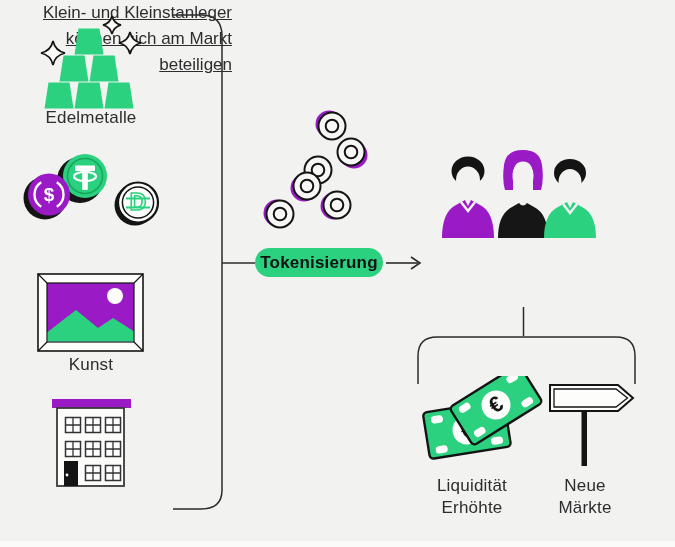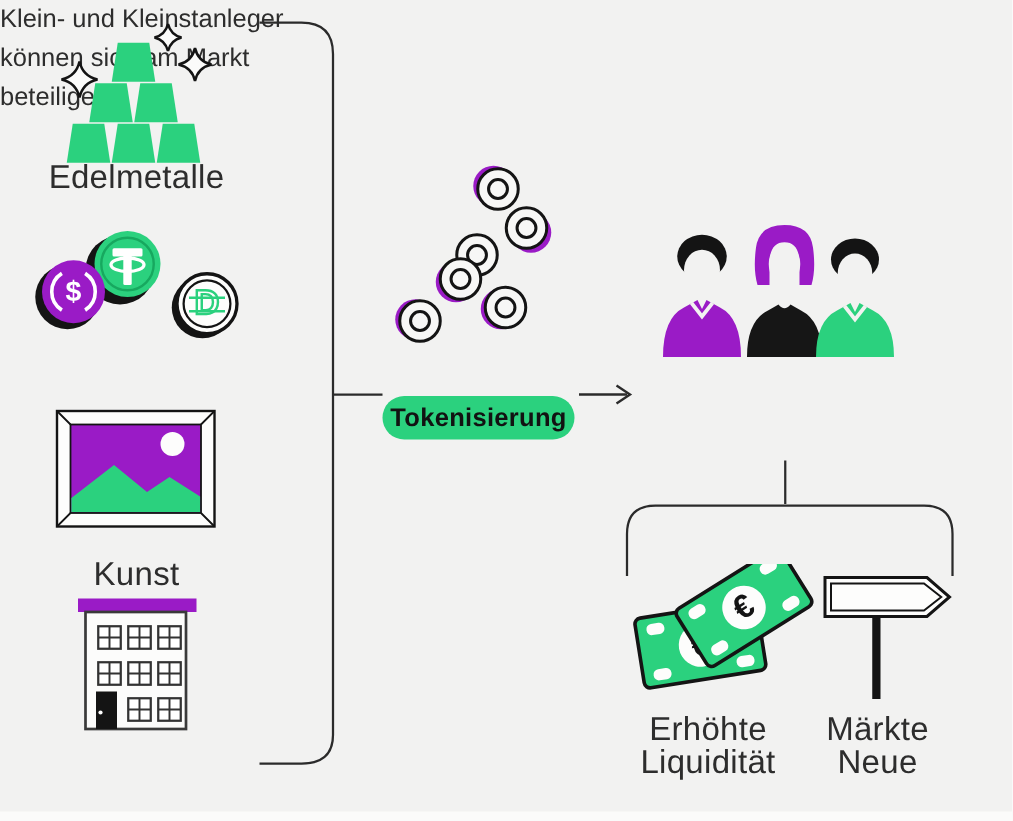--- a/index.html
+++ b/index.html
@@ -3,27 +3,27 @@
 <meta charset="utf-8">
 <style>
   html,body { margin:0; padding:0; background:#fff; }
   .canvas {
     position:relative; width:675px; height:547px; overflow:hidden;
     background:var(--c-background,#f2f2f1);
     font-family:"Liberation Sans", sans-serif;
     color:var(--c-text,#2d2d2d);
   }
   .abs { position:absolute; }
-  .label { position:absolute; text-align:center; font-size:22px; letter-spacing:.2px; line-height:21px; }
+  .label { position:absolute; text-align:center; font-size:17px; letter-spacing:.2px; line-height:21px; }
   .asset-label { left:0; width:182px; }
-  .result-text { left:408px; top:233px; width:232px; font-size:17px; line-height:26px; text-align:left; }
+  .result-text { left:408px; top:233px; width:232px; font-size:17px; line-height:26px; text-align:right;text-decoration:underline; }
   .result-text div { white-space:nowrap; }
   .outcome-label { line-height:22px; }
   .pill {
-    position:absolute; left:255px; top:264px; width:128px; height:29px;
+    position:absolute; left:255px; top:248px; width:128px; height:29px;
     background:var(--c-green,#2bd17e); border-radius:15px;
     display:flex; align-items:center; justify-content:center;
     font-weight:bold; font-size:17px; color:#121212; letter-spacing:.2px;
   }
   svg { display:block; }
   .footer-strip { position:absolute; left:0; bottom:0; width:675px; height:6px; background:#fbfbfa; }
 </style>
 </head>
 <body>
 
@@ -121,21 +121,21 @@
     </g>
   </svg>
 
   <svg class="abs" style="left:34px;top:270px" width="115" height="86" viewBox="0 0 115 86">
     <rect x="4" y="4" width="105" height="77" fill="#fdfdfc" stroke="#141414" stroke-width="1.6"></rect>
     <rect x="13" y="13" width="87" height="59" style="fill:var(--c-purple,#9a1bc6)" stroke="#141414" stroke-width="1.2"></rect>
     <path d="M4 4 L13 13 M109 4 L100 13 M4 81 L13 72 M109 81 L100 72" stroke="#141414" stroke-width="1.2"></path>
     <polygon points="13.6,71.4 13.6,62 42,40 64,58 79,48 99.4,61 99.4,71.4" style="fill:var(--c-green,#2bd17e)"></polygon>
     <circle cx="81" cy="26" r="8" fill="#fdfdfc"></circle>
   </svg>
-  <div class="label asset-label" style="top:372px">Kunst</div>
+  <div class="label asset-label" style="top:354px">Kunst</div>
 
   <svg class="abs" style="left:50px;top:394px" width="84" height="96" viewBox="0 0 84 96">
     <rect x="2" y="5" width="79" height="9" style="fill:var(--c-purple,#9a1bc6)"></rect>
     <rect x="7" y="14" width="67" height="78" fill="#fcfcfb" stroke="#3a3a3a" stroke-width="1.8"></rect>
     <g fill="#fff" stroke="#333" stroke-width="1.5">
       <rect x="15.5" y="23.5" width="15" height="15"></rect>
         <rect x="35.5" y="23.5" width="15" height="15"></rect>
         <rect x="55.5" y="23.5" width="15" height="15"></rect>
       <rect x="15.5" y="47.5" width="15" height="15"></rect>
         <rect x="35.5" y="47.5" width="15" height="15"></rect>
@@ -203,28 +203,28 @@
         <rect x="-34" y="-18" width="12" height="7.5" rx="3.5"></rect>
           <rect x="22" y="-18" width="12" height="7.5" rx="3.5"></rect>
         <rect x="-34" y="10.5" width="12" height="7.5" rx="3.5"></rect>
           <rect x="22" y="10.5" width="12" height="7.5" rx="3.5"></rect>
       </g>
       <circle cx="0" cy="0" r="14.5" fill="#fdfdfc"></circle>
       <text x="0" y="1" text-anchor="middle" dominant-baseline="middle" font-size="22" font-weight="bold" fill="#141414">€</text>
     </g>
   </svg>
   <div class="label outcome-label" style="left:402px;top:475px;width:140px">
+    <div>Liquidität</div>
     <div>Erhöhte</div>
-    <div>Liquidität</div>
   </div>
 
   <svg class="abs" style="left:544px;top:378px" width="96" height="92" viewBox="0 0 96 92">
     <rect x="37.5" y="33" width="5.5" height="55" fill="#141414"></rect>
     <path d="M6 7 H74 L89 20 L74 33 H6 Z" fill="#fdfdfc" stroke="#141414" stroke-width="2"></path>
     <path d="M10 11 H72 L83.5 20 L72 29 H10 Z" fill="none" stroke="#141414" stroke-width="1.3"></path>
   </svg>
   <div class="label outcome-label" style="left:515px;top:475px;width:140px">
+    <div>Neue</div>
     <div>Märkte</div>
-    <div>Neue</div>
   </div>
 
   <div class="footer-strip"></div>
 </div>
 
 </body></html>

